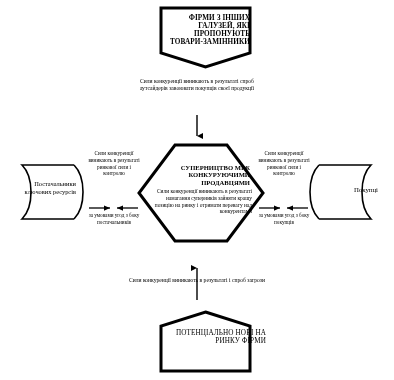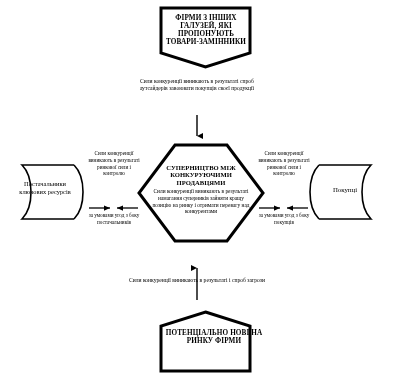--- a/index.html
+++ b/index.html
@@ -11,21 +11,21 @@
     position: relative;
     width: 394px;
     height: 380px;
     background: #ffffff;
     font-family: "Liberation Serif", "DejaVu Serif", serif;
     color: #000000;
     overflow: hidden;
   }
   .shape-text {
     position: absolute;
-    text-align: center;
+    text-align: right;
     line-height: 1.12;
     z-index: 3;
   }
   .caps {
     text-transform: none;
     letter-spacing: 0.1px;
   }
 
   
   #top-box {
@@ -52,21 +52,21 @@
     left: 159px;
     top: 310px;
     width: 93px;
     height: 63px;
   }
   #bottom-box-text {
     left: 162px;
     top: 329px;
     width: 104px;
     font-size: 7.2px;
-    font-weight: bold;
+    font-weight: normal;
   }
 
   
   #hex {
     position: absolute;
     left: 137px;
     top: 143px;
     width: 128px;
     height: 100px;
   }

